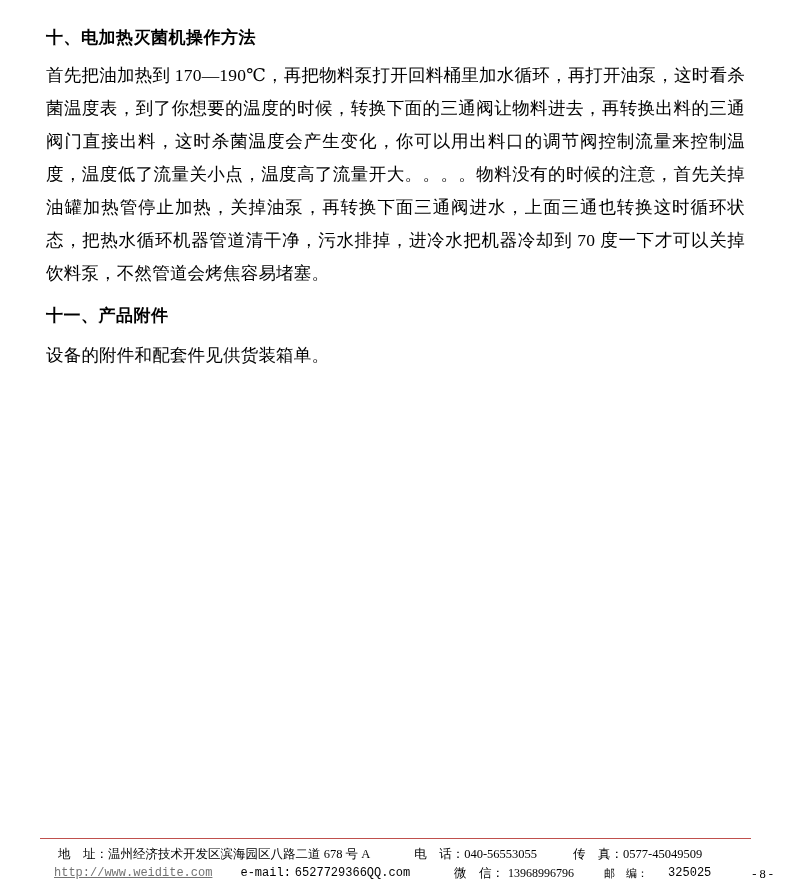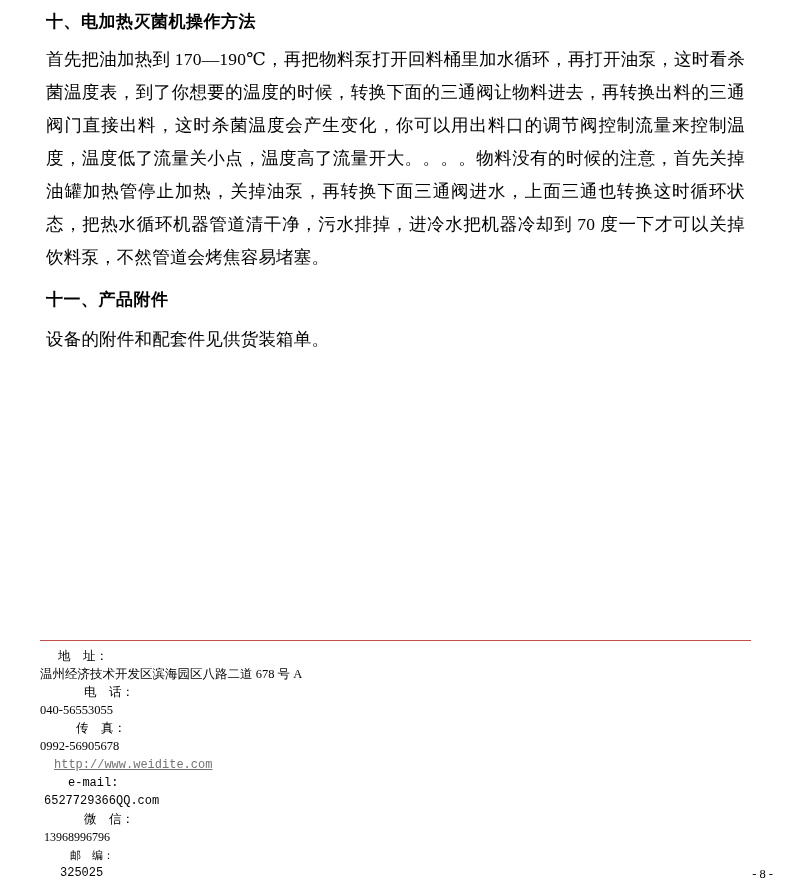--- a/index.html
+++ b/index.html
@@ -16,21 +16,21 @@
     overflow: hidden;
   }
   .page {
     position: relative;
     width: 791px;
     height: 886px;
     box-sizing: border-box;
     padding: 0 46px;
   }
   .doc-body {
-    padding-top: 4px;
+    padding-top: 20px;
   }
   h2.section-heading {
     font-family: "DejaVu Sans", "Liberation Sans", sans-serif;
     font-size: 17px;
     font-weight: bold;
     margin: 6px 0 10px 0;
     letter-spacing: 0.5px;
     color: #000;
   }
   h2.section-heading.second {
@@ -68,21 +68,20 @@
   }
   .footer-line {
     font-family: "Liberation Serif", "DejaVu Serif", serif;
     font-size: 12.5px;
     line-height: 18px;
     color: #000;
     display: flex;
     justify-content: flex-start;
     align-items: flex-start;
     white-space: nowrap;
-    flex-direction: column;
   }
   .footer-line .seg {
     display: inline-block;
   }
   .footer-row1 .addr {
     margin-left: 18px;
   }
   .footer-row1 .tel {
     margin-left: 44px;
   }
@@ -156,21 +155,21 @@
 
   <div class="footer">
     <hr class="footer-rule">
 
     <div class="footer-line footer-row1">
       <span class="seg addr">地　址：</span>
       <span class="seg">温州经济技术开发区滨海园区八路二道 678 号 A</span>
       <span class="seg tel">电　话：</span>
       <span class="seg">040-56553055</span>
       <span class="seg fax">传　真：</span>
-      <span class="seg">0992-56905678</span>
+      <span class="seg">0577-45049509</span>
     </div>
 
     <div class="footer-line footer-row2">
       <a class="seg email-link" href="#">http://www.weidite.com</a>
       <span class="seg email">e-mail:</span>
       <span class="seg email" style="margin-left:4px;">6527729366QQ.com</span>
       <span class="seg wechat">微　信：</span>
       <span class="seg wechat-num">13968996796</span>
       <span class="seg post">邮　编：</span>
       <span class="seg post-num">325025</span>

